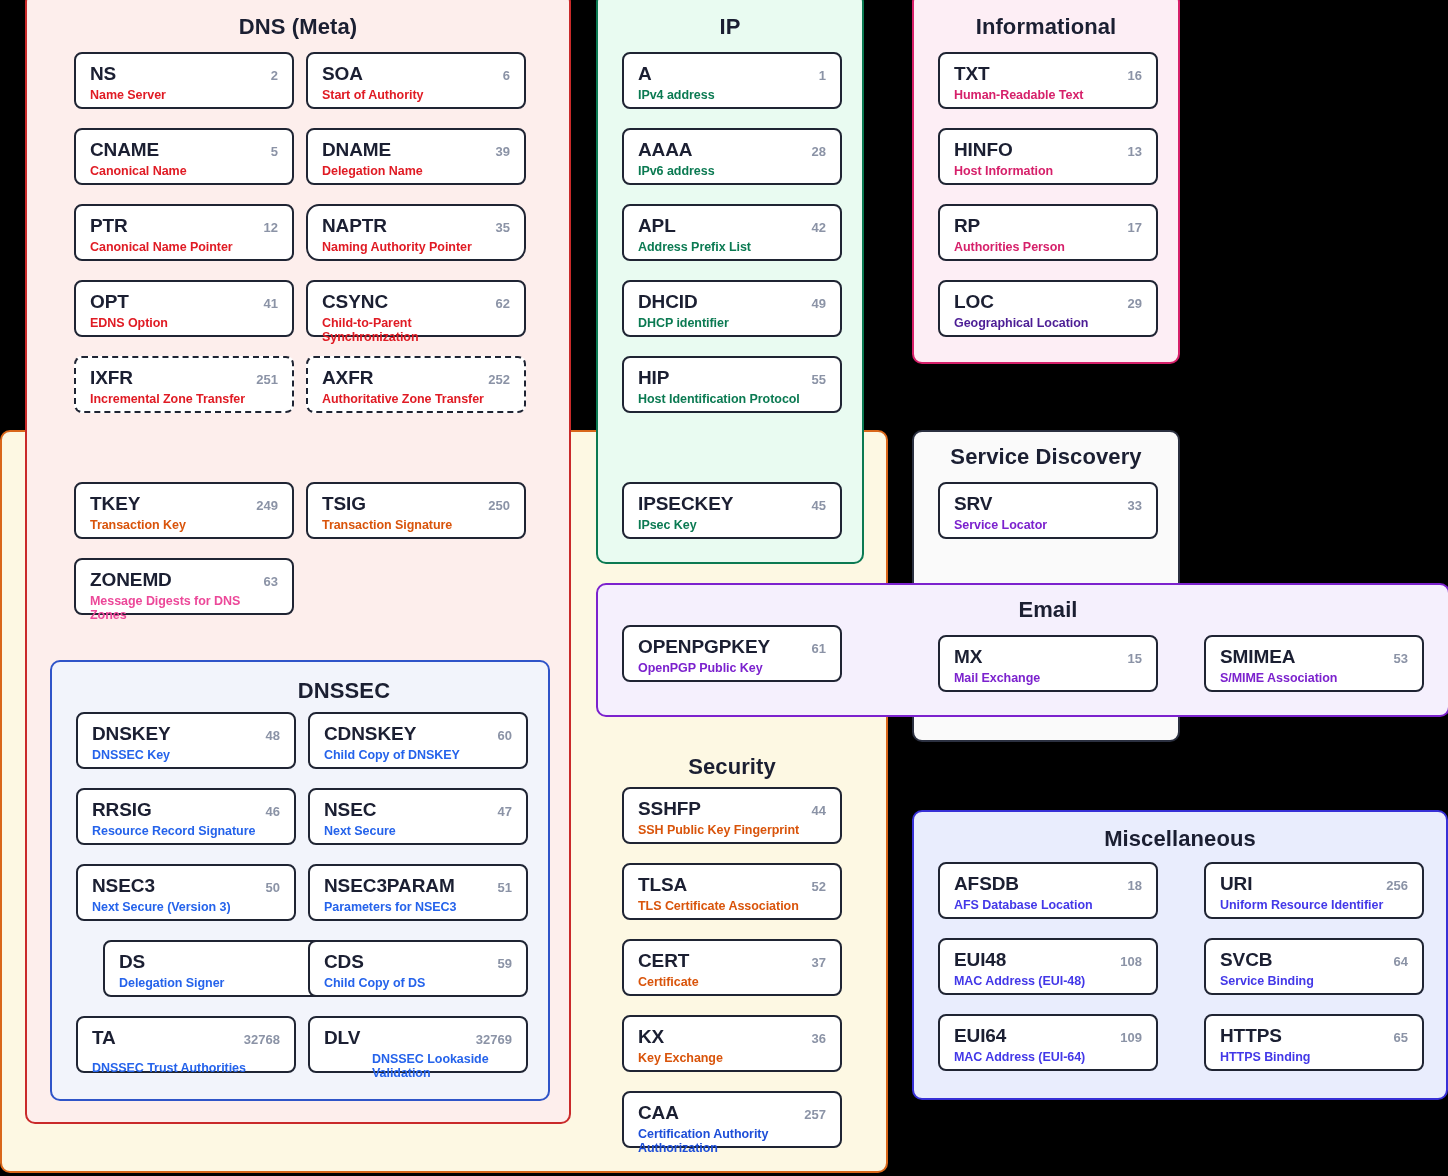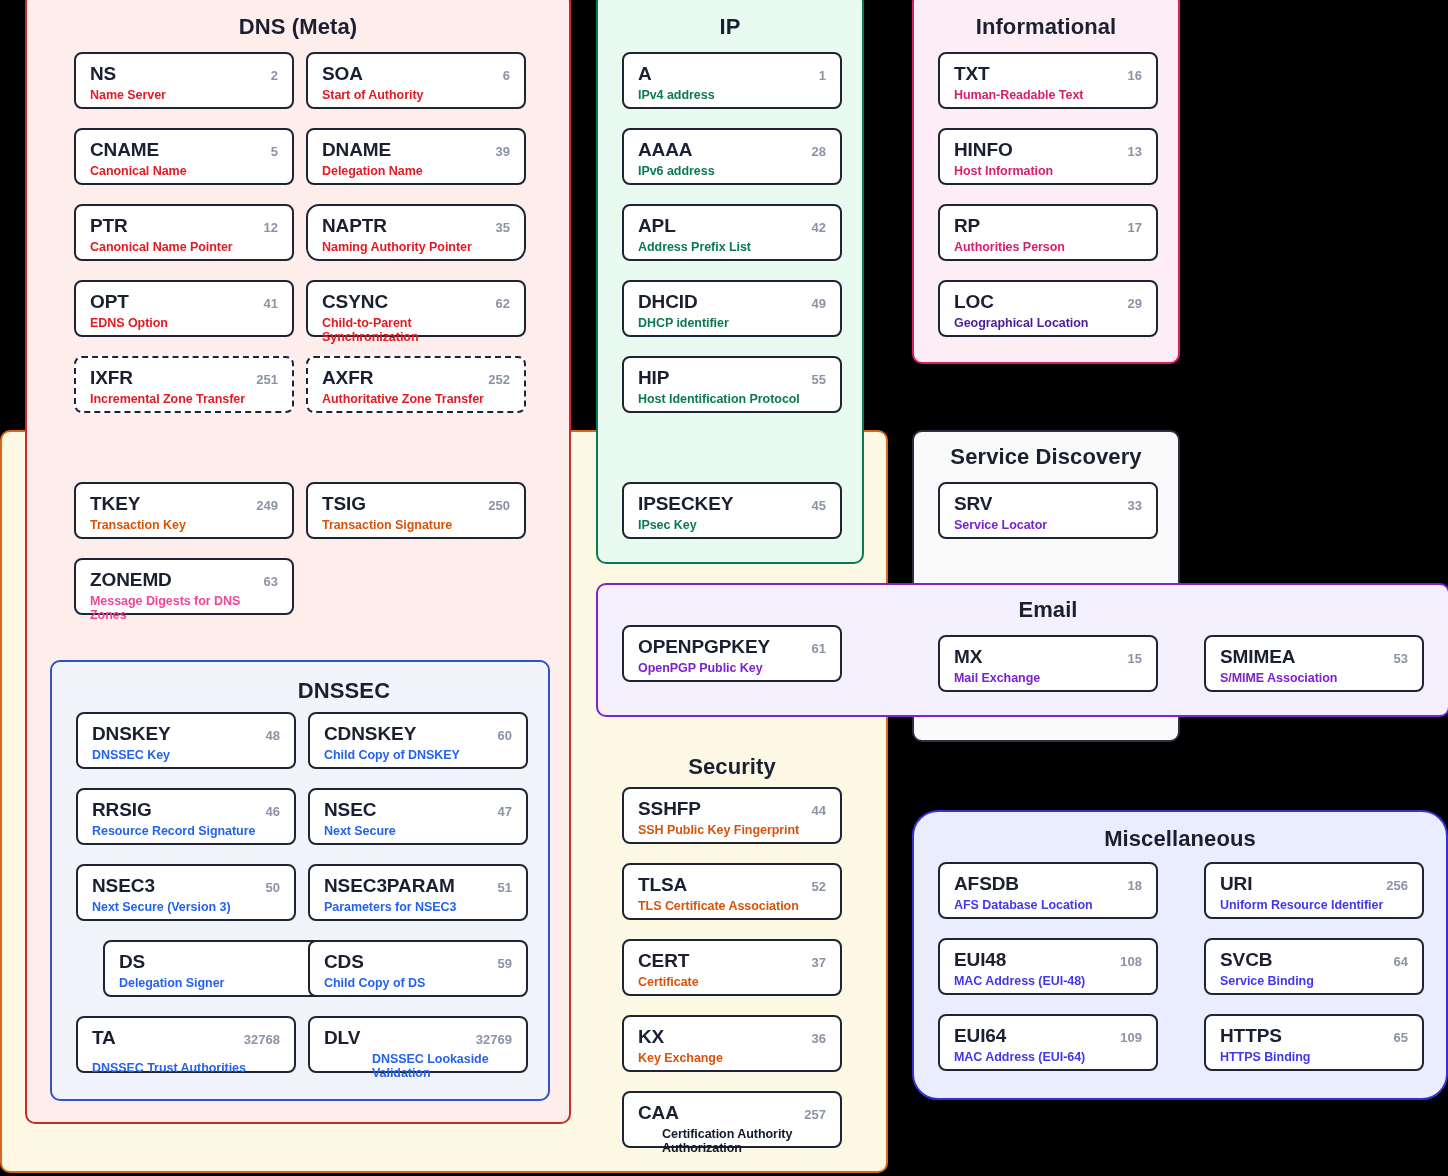--- a/index.html
+++ b/index.html
@@ -32,21 +32,21 @@
     letter-spacing: .1px;
   }
 
   
   .z-sec   { z-index: 1; }   
   .z-dns   { z-index: 2; }   
   .z-ip    { z-index: 3; }   
   .z-info  { z-index: 3; }   
   .z-svc   { z-index: 2; }   
   .z-email { z-index: 4; }   
-  .z-misc  { z-index: 3; border-radius: 26px; }   
+  .z-misc  { z-index: 3; }   
   .z-nest  { z-index: 5; }   
 
   
   .card {
     position: absolute;
     background: #ffffff;
     border: 2px solid #1f2433;
     border-radius: 8px;
     padding: 9px 14px 8px 14px;
   }
@@ -113,21 +113,21 @@
         <span class="card-num">36</span>
       </div>
       <div class="card-desc" style="color:#d9540b;">Key Exchange</div>
     </div>
 
     <div class="card" style="left:620px; top:659px; width:220px; height:57px;">
       <div class="card-top">
         <span class="card-name">CAA</span>
         <span class="card-num">257</span>
       </div>
-      <div class="card-desc" style="color:#0f172a;margin-left:24px;">Certification Authority Authorization</div>
+      <div class="card-desc" style="color:#1d4ed8;">Certification Authority Authorization</div>
     </div>
   </div>
 
   <div class="group z-dns" style="left:25px; top:-8px; width:546px; height:1132px;
               background:#fdeeec; border-color:#c92a2a;">
     <div class="group-title" style="position:absolute; left:0; top:20px; width:100%;">DNS (Meta)</div>
 
     <div class="card" style="left:47px; top:58px; width:220px; height:57px;">
       <div class="card-top">
           <span class="card-name">NS</span>

